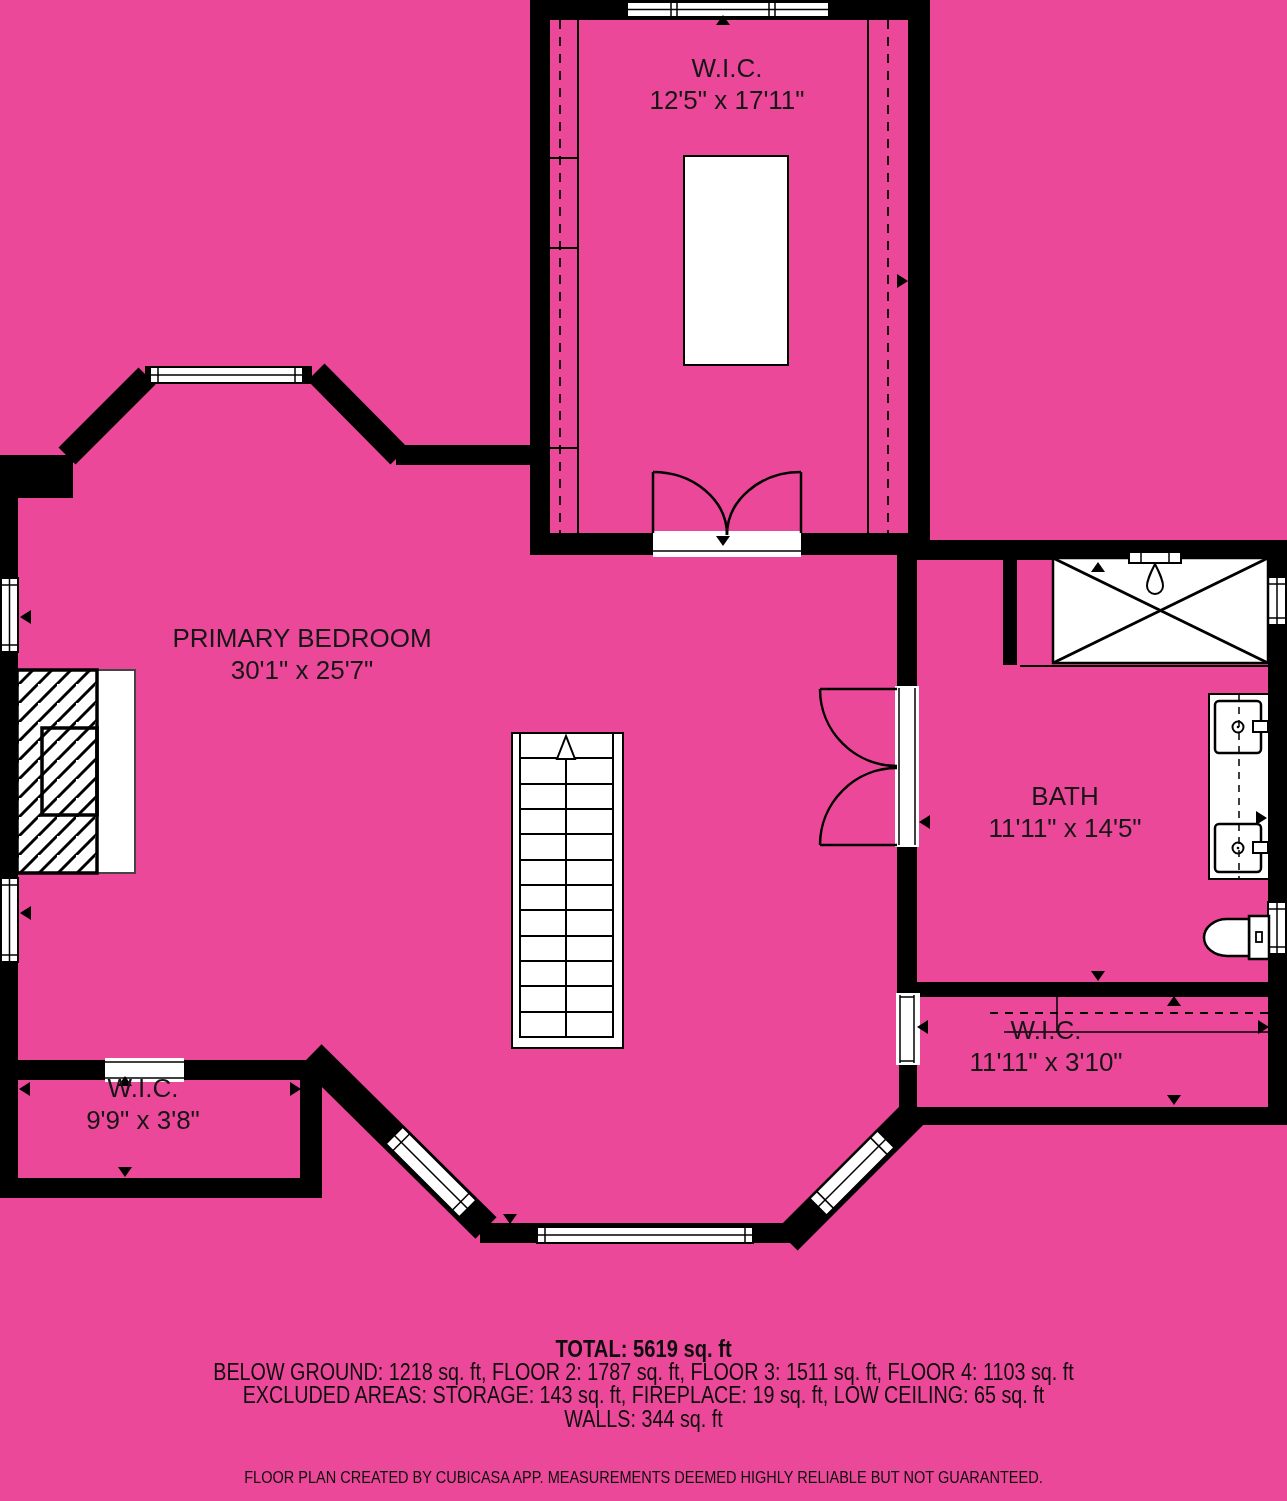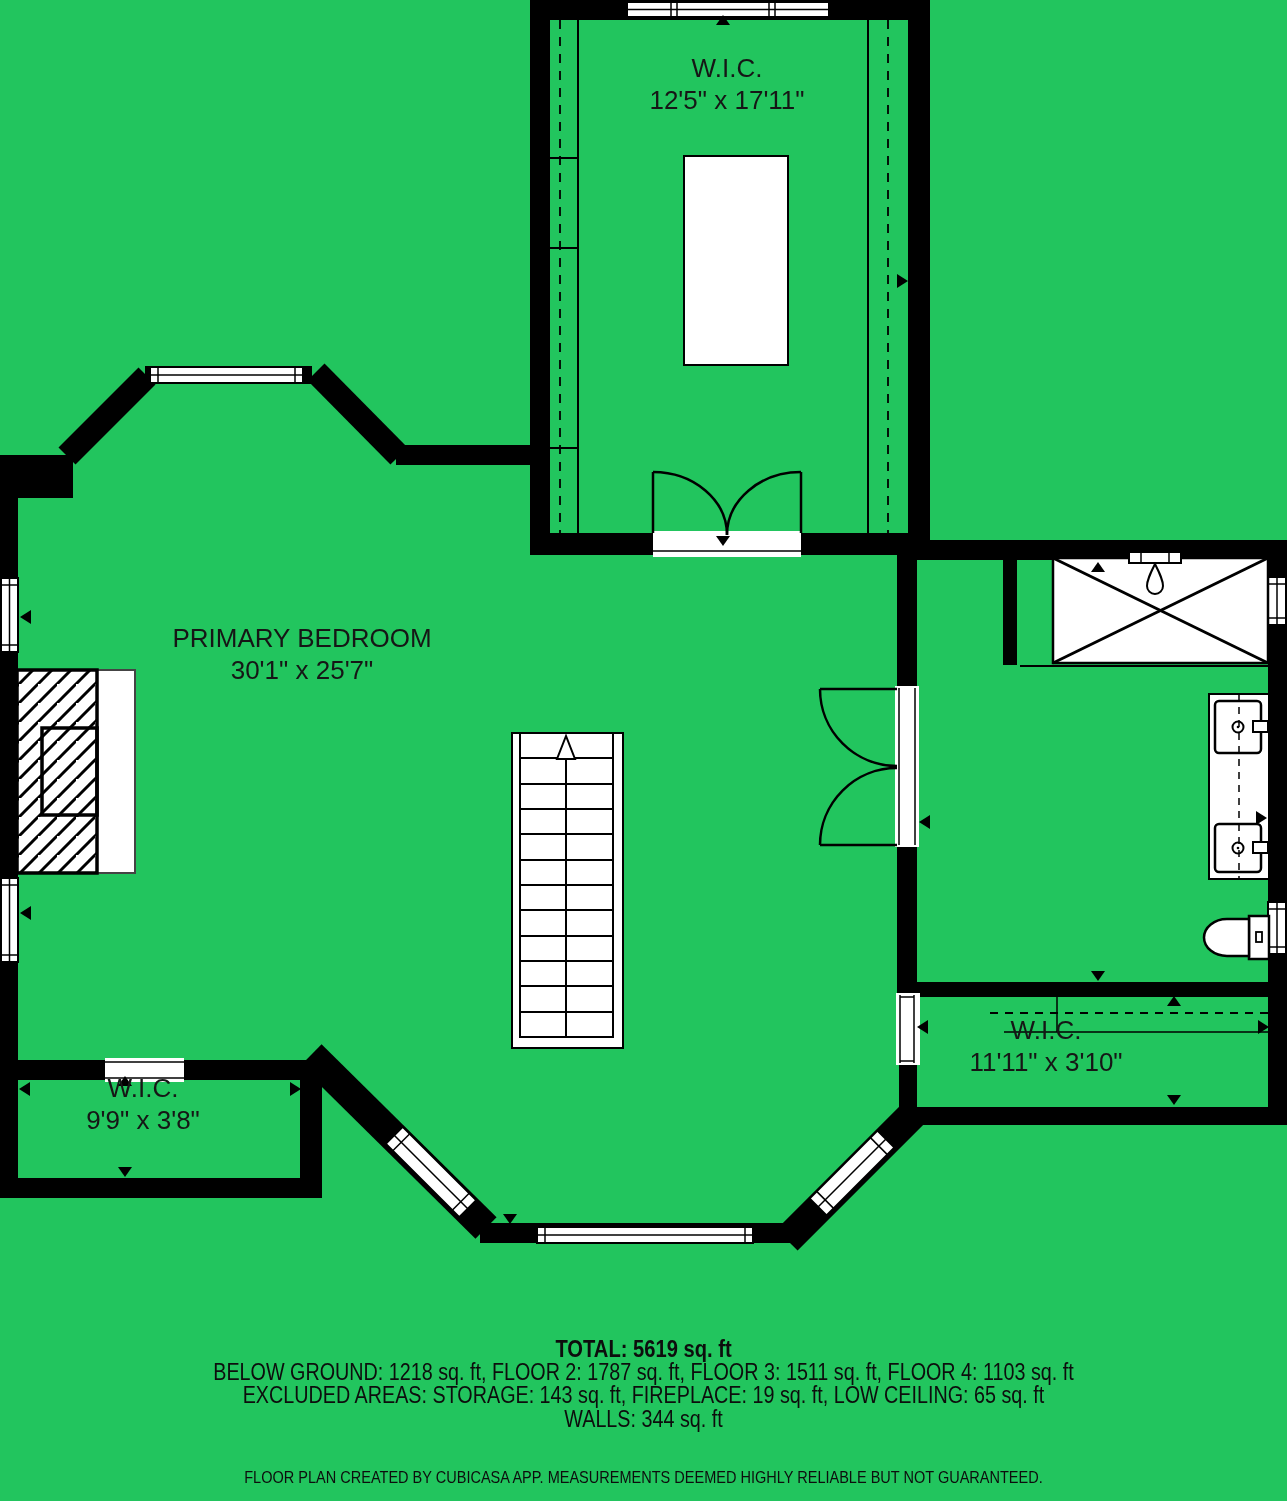--- a/index.html
+++ b/index.html
@@ -1,16 +1,16 @@
 <!DOCTYPE html>
 <html><head>
 <meta charset="utf-8">
 <style>
   html,body{margin:0;padding:0;background:#ffffff;}
-  .canvas{position:relative;width:1287px;height:1501px;background:#22c55e;overflow:hidden;
+  .canvas{position:relative;width:1287px;height:1501px;background:#ec4899;overflow:hidden;
           font-family:"Liberation Sans",sans-serif;color:#111;}
   .plan-svg{position:absolute;left:0;top:0;}
   .room-label{position:absolute;transform:translateX(-50%);text-align:center;white-space:nowrap;
               font-size:26px;line-height:32px;color:#161616;}
   .room-label .dims{display:block;}
   .summary{position:absolute;top:1337px;left:0;width:1287px;text-align:center;
            font-size:23.5px;line-height:23.5px;color:#0d0d0d;transform:scaleX(0.84);}
   .summary .total{font-weight:bold;font-size:24px;}
   .footer-note{position:absolute;top:1468px;left:0;width:1287px;text-align:center;
                font-size:16.5px;color:#0d0d0d;transform:scaleX(0.88);}
@@ -267,20 +267,24 @@
   </svg>
 
   <div class="room-label" style="left:727px;top:52px;">
     <span>W.I.C.</span>
     <span class="dims">12'5" x 17'11"</span>
   </div>
   <div class="room-label" style="left:302px;top:622px;text-align:center;">
     <span>PRIMARY BEDROOM</span>
     <span class="dims">30'1" x 25'7"</span>
   </div>
+  <div class="room-label" style="left:1065px;top:780px;">
+    <span>BATH</span>
+    <span class="dims">11'11" x 14'5"</span>
+  </div>
   <div class="room-label" style="left:1046px;top:1014px;">
     <span>W.I.C.</span>
     <span class="dims">11'11" x 3'10"</span>
   </div>
   <div class="room-label" style="left:143px;top:1072px;">
     <span>W.I.C.</span>
     <span class="dims">9'9" x 3'8"</span>
   </div>
 
   <div class="summary">

